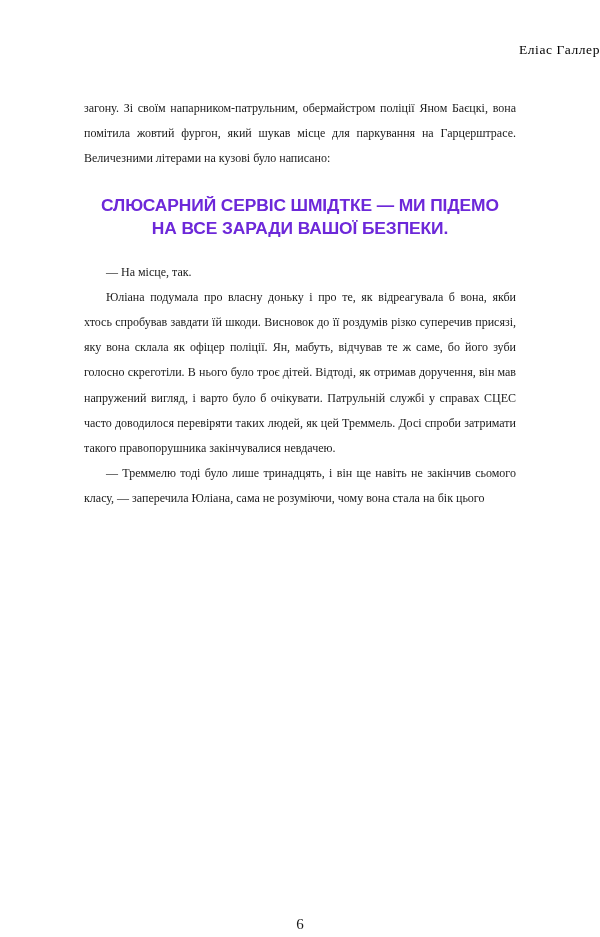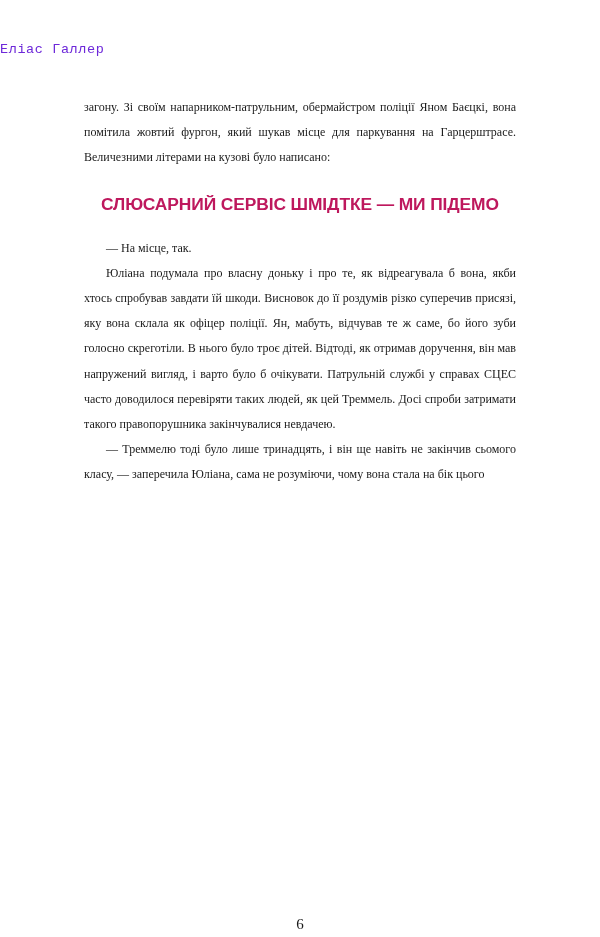--- a/index.html
+++ b/index.html
@@ -16,25 +16,25 @@
     overflow: hidden;
   }
   .page {
     width: 600px;
     height: 937px;
     box-sizing: border-box;
     padding: 0;
     position: relative;
   }
   .running-head {
-    text-align: left;
-    font-family: Liberation Mono, monospace;
+    text-align: right;
+    font-family: Liberation Serif, serif;
     font-size: 13.5px;
     letter-spacing: 0.6px;
-    color: #6d28d9;
+    color: #000000;
     margin-top: 42px;
   }
   .content {
     margin: 0 auto;
     width: 432px;
     margin-top: 38px;
   }
   p.body-par {
     font-size: 12px;
     line-height: 25.2px;
@@ -48,21 +48,21 @@
     text-indent: 22px;
   }
   .sign {
     margin: 22px 0 20px 0;
     text-align: center;
     font-family: "Liberation Sans", sans-serif;
     font-weight: bold;
     font-size: 17.4px;
     line-height: 23px;
     letter-spacing: -0.1px;
-    color: #be185d;
+    color: #6d28d9;
   }
   .sign .line {
     display: block;
   }
   .folio {
     position: absolute;
     bottom: 46px;
     left: 0;
     right: 0;
     text-align: center;
@@ -76,20 +76,21 @@
 <div class="page">
 
   <div class="running-head">Еліас Галлер</div>
 
   <div class="content">
 
     <p class="body-par">загону. Зі своїм напарником-патрульним, обермай­стром поліції Яном Баєцкі, вона помітила жовтий фургон, який шукав місце для паркування на Гар­церштрасе. Величезними літерами на кузові було написано:</p>
 
     <div class="sign">
       <span class="line">СЛЮСАРНИЙ СЕРВІС ШМІДТКЕ — МИ ПІДЕМО</span>
+      <span class="line">НА ВСЕ ЗАРАДИ ВАШОЇ БЕЗПЕКИ.</span>
     </div>
 
     <p class="body-par indent">— На місце, так.</p>
     <p class="body-par indent">Юліана подумала про власну доньку і про те, як відреагувала б вона, якби хтось спробував завдати їй шкоди. Висновок до її роздумів різко суперечив присязі, яку вона склала як офіцер поліції. Ян, мабуть, відчу­вав те ж саме, бо його зуби голосно скреготіли. В нього було троє дітей. Відтоді, як отримав доручення, він мав напружений вигляд, і варто було б очікувати. Патрульній службі у справах СЦЕС часто доводилося перевіряти таких людей, як цей Треммель. Досі спро­би затримати такого правопорушника закінчувалися невдачею.</p>
     <p class="body-par indent">— Треммелю тоді було лише тринадцять, і він ще навіть не закінчив сьомого класу, — заперечила Юлі­ана, сама не розуміючи, чому вона стала на бік цього</p>
 
   </div>
 
   <div class="folio">6</div>
 

